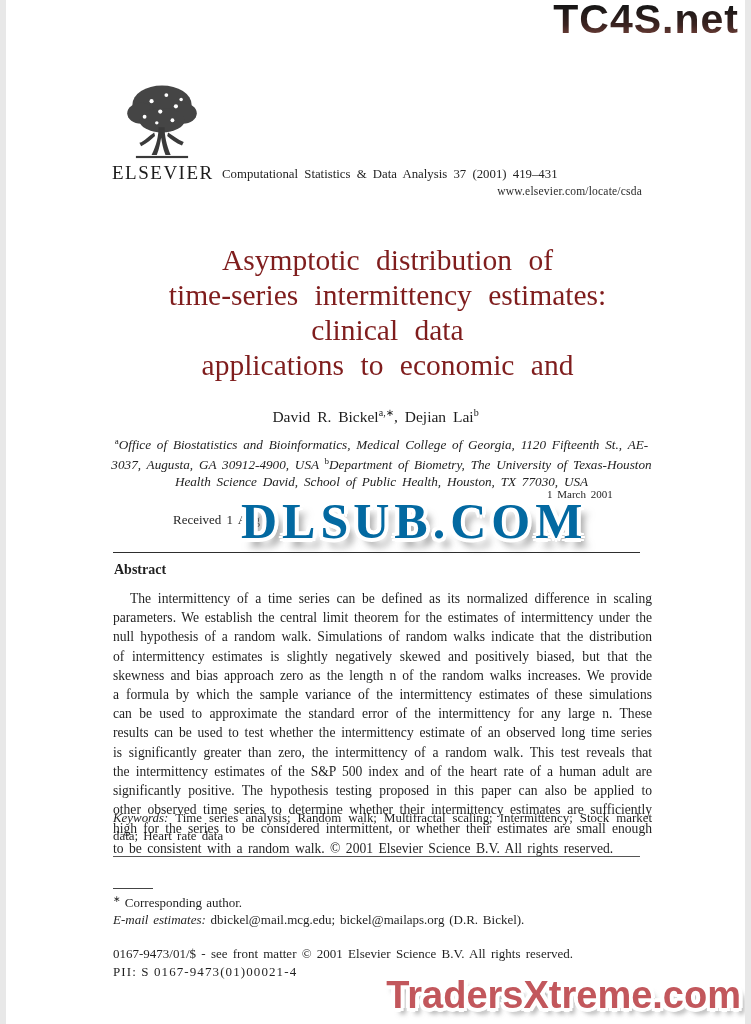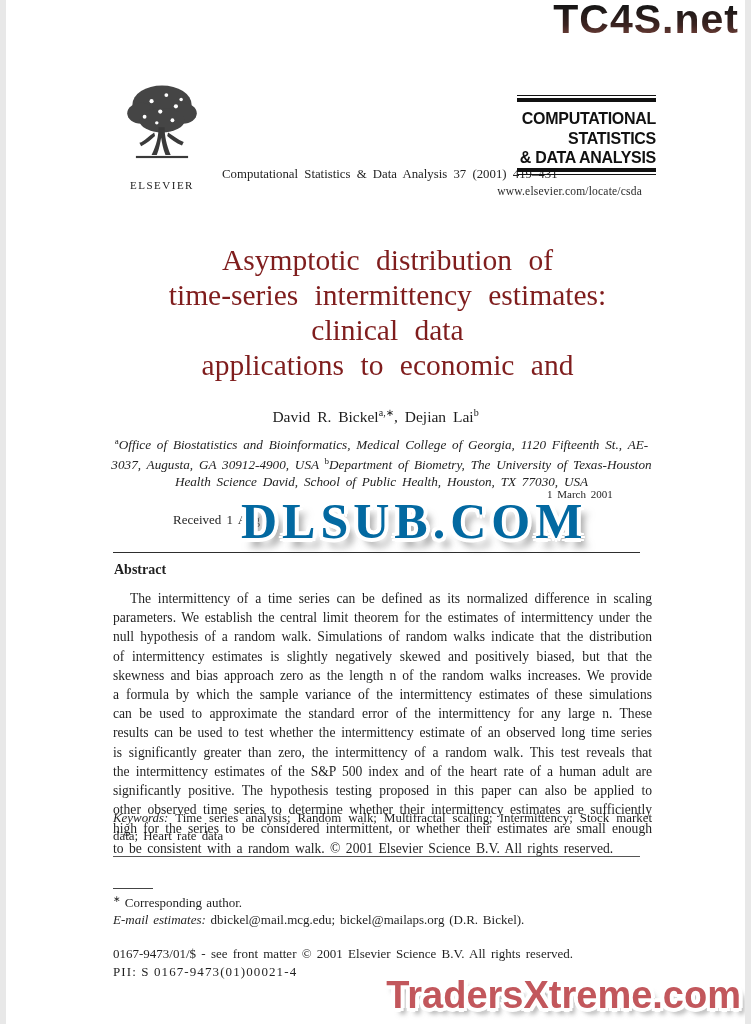--- a/index.html
+++ b/index.html
@@ -47,21 +47,21 @@
     text-shadow:
       -3px -3px 0 #fff, 3px -3px 0 #fff, -3px 3px 0 #fff, 3px 3px 0 #fff,
       -4px 0 0 #fff, 4px 0 0 #fff, 0 -4px 0 #fff, 0 4px 0 #fff,
       5px 6px 5px rgba(140,140,140,0.8);
     z-index: 5;
   }
 
   
   .logo-block { position: absolute; left: 106px; top: 82px; width: 100px; text-align: center; }
   .logo-block svg { display: block; margin: 0 auto; }
-  .publisher-name { font-size: 11px; letter-spacing: 1.5px; color: #1c1c1c; margin-top: 17px; }
+  .publisher-name { font-size: 19px; letter-spacing: 1.5px; color: #1c1c1c; margin-top: 0; }
 
   .citation {
     position: absolute; left: 216px; top: 167px;
     font-size: 12.8px; word-spacing: 3px; color: #242424;
   }
 
   .journal-box { position: absolute; left: 511px; top: 95px; width: 139px; }
   .journal-box .rule-thin { border-top: 1.5px solid #111; }
   .journal-box .rule-thick { border-top: 4px solid #111; margin-top: 2px; }
   .journal-box .rule-thick-b { border-top: 4px solid #111; margin-top: 4px; }
@@ -155,31 +155,20 @@
         <path d="M41 58 C35 62 30 68 24 70 L26 74 C33 70 38 66 42 62 Z" fill="#3a3a3a"></path>
         <path d="M57 58 C63 62 68 66 75 69 L73 73 C66 70 60 66 56 62 Z" fill="#3a3a3a"></path>
         <rect x="20" y="85" width="60" height="2.5" fill="#3a3a3a"></rect>
       </svg>
     </span>
     <div class="publisher-name">ELSEVIER</div>
   </div>
 
   <div class="citation">Computational Statistics &amp; Data Analysis 37 (2001) 419–431</div>
 
-  <div class="journal-box">
-    <div class="rule-thin"></div>
-    <div class="rule-thick"></div>
-    <div class="journal-title">
-      <div>COMPUTATIONAL</div>
-      <div>STATISTICS</div>
-      <div>&amp; DATA ANALYSIS</div>
-    </div>
-    <div class="rule-thick-b"></div>
-    <div class="rule-thin-b"></div>
-  </div>
 
   <div class="website">www.elsevier.com/locate/csda</div>
 
   <div class="title">
     <div>Asymptotic distribution of</div>
     <div>time-series intermittency estimates:</div>
     <div>clinical data</div>
     <div>applications to economic and</div>
   </div>
 

